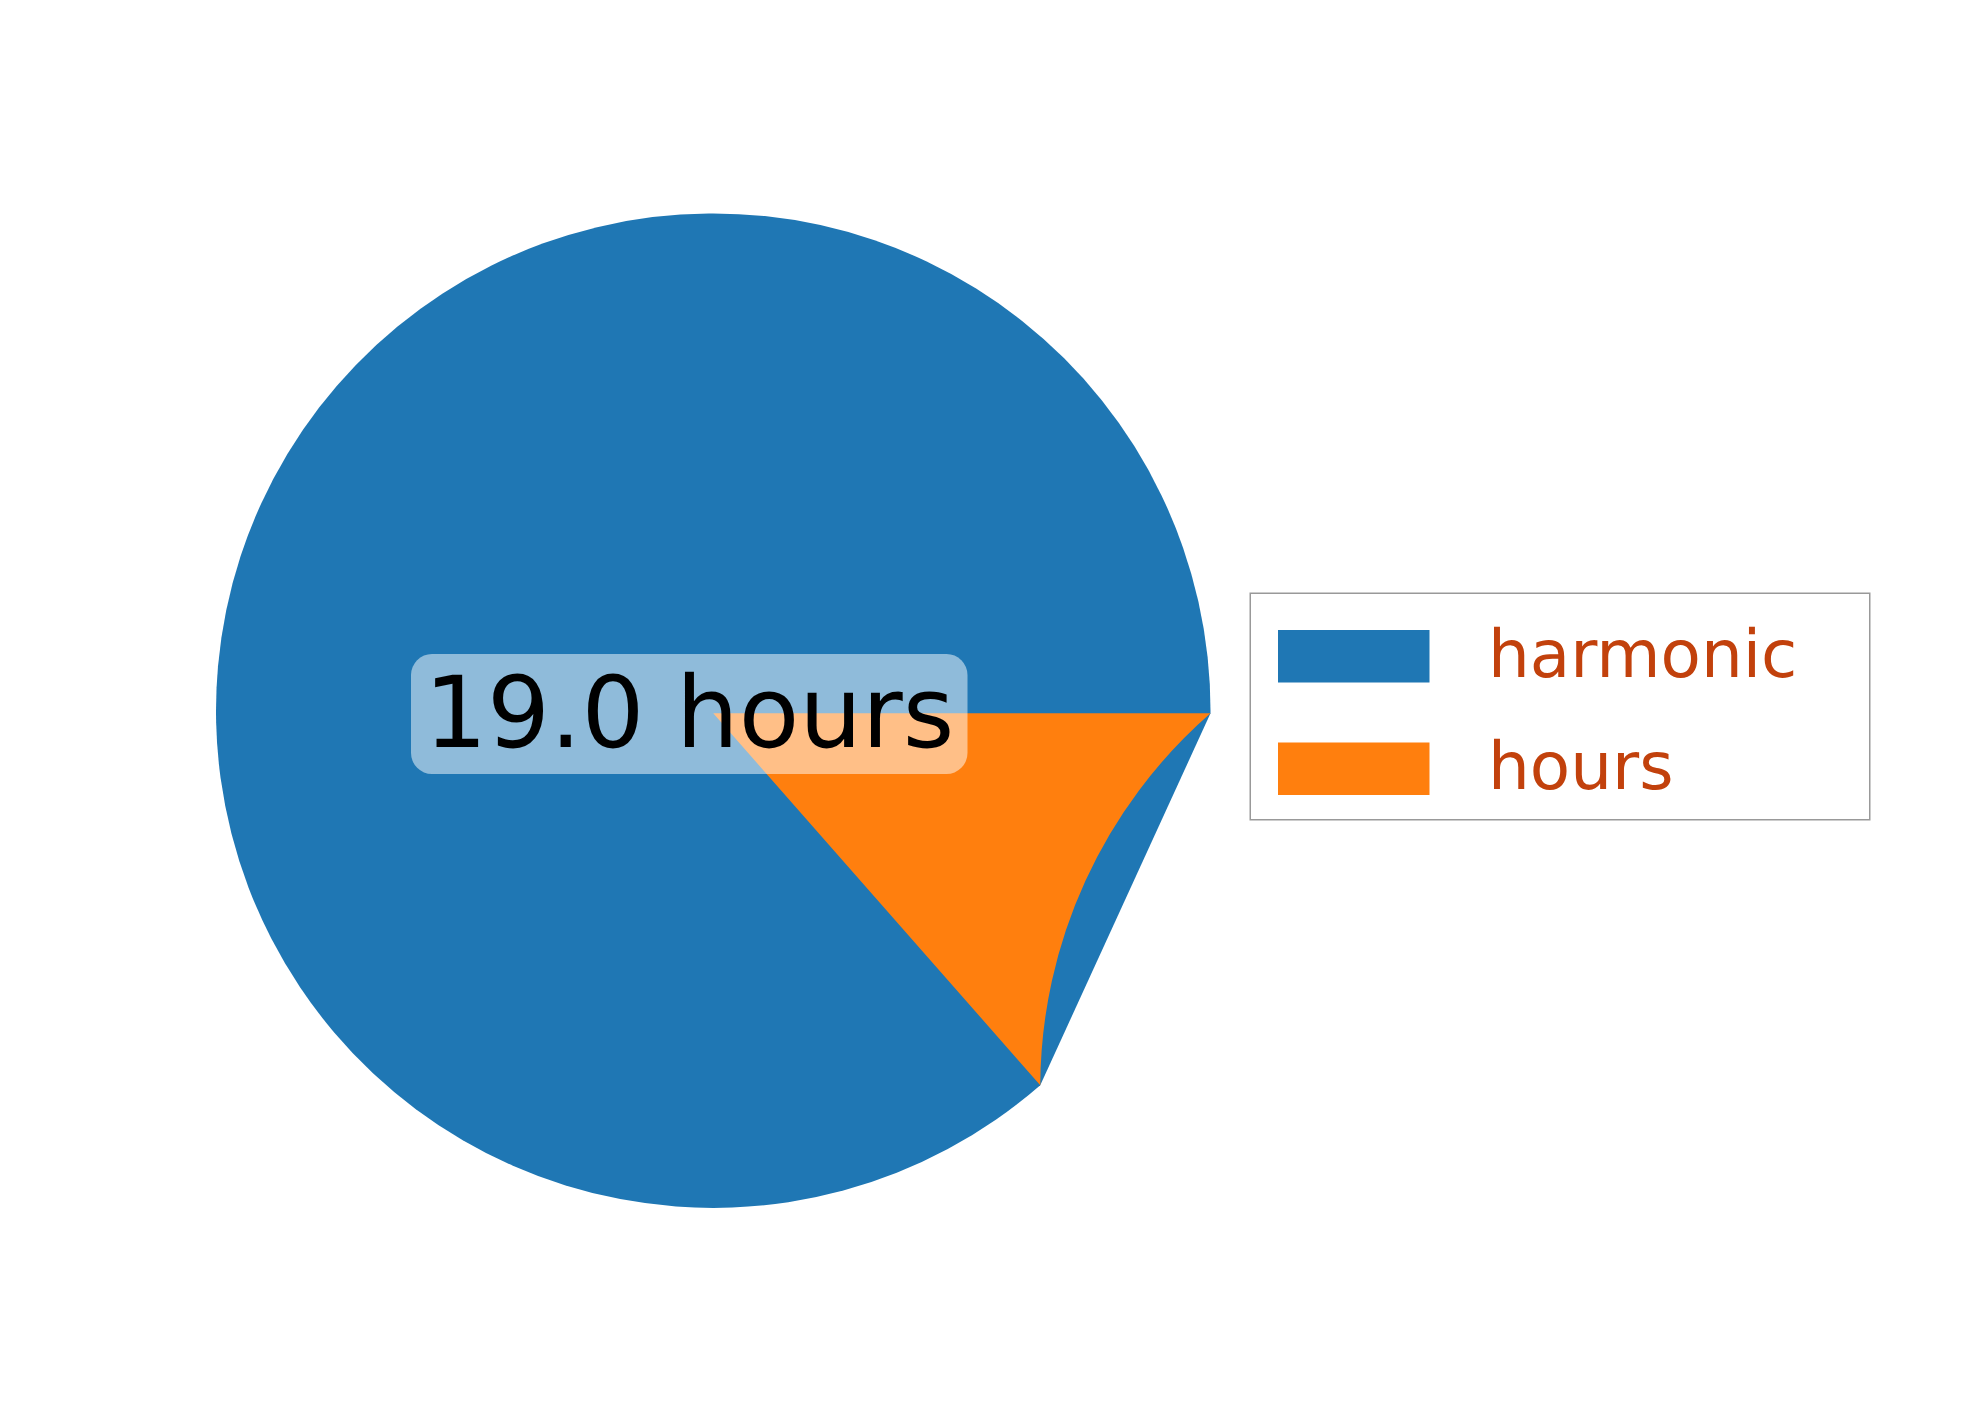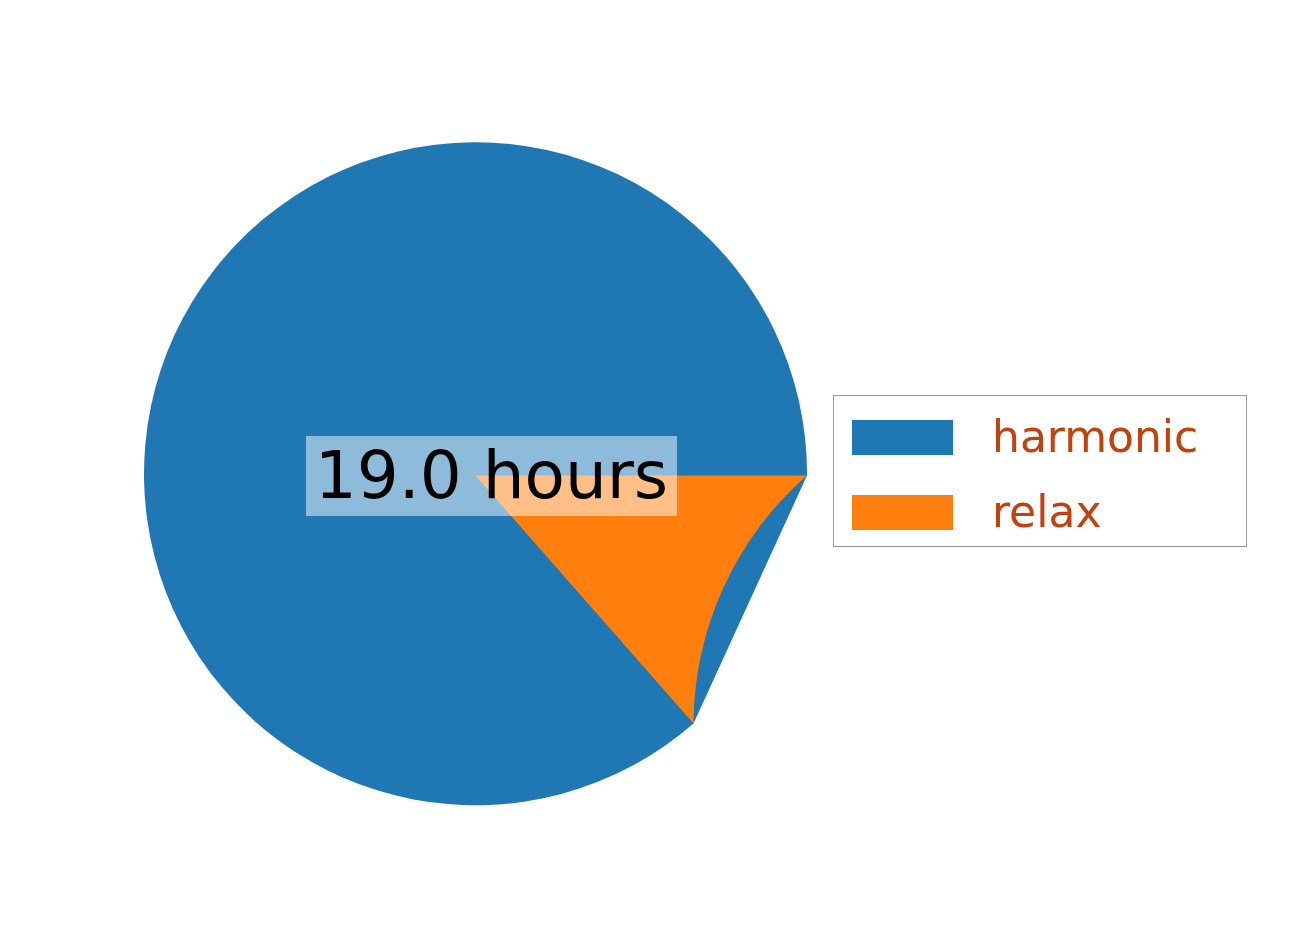--- a/index.html
+++ b/index.html
@@ -20,29 +20,30 @@
   #pie-svg {
     position: absolute;
     left: 0;
     top: 0;
     width: 1307px;
     height: 951px;
   }
   
   .wedge-label {
     position: absolute;
-    left: 306px;
+    left: 274px;
     top: 436px;
     width: 371px;
     height: 80px;
     background: rgba(255, 255, 255, 0.5);
     display: flex;
     align-items: center;
     justify-content: center;
     box-sizing: border-box;
+    border-radius: 14px;
   }
   .wedge-label-text {
     font-size: 66px;
     line-height: 1;
     color: #000000;
     white-space: nowrap;
     font-family: "DejaVu Sans", sans-serif;
     letter-spacing: 0px;
   }
   
@@ -97,18 +98,18 @@
 
   <div class="legend-box" style="border-color: rgb(153, 153, 153);">
 
     <div class="legend-entry legend-entry-0">
       <span class="legend-swatch" style="background:#1f77b4"></span>
       <span class="legend-label">harmonic</span>
     </div>
 
     <div class="legend-entry legend-entry-1">
       <span class="legend-swatch" style="background:#ff7f0e"></span>
-      <span class="legend-label">relax</span>
+      <span class="legend-label">hours</span>
     </div>
 
   </div>
 
 </div>
 
 </body></html>

